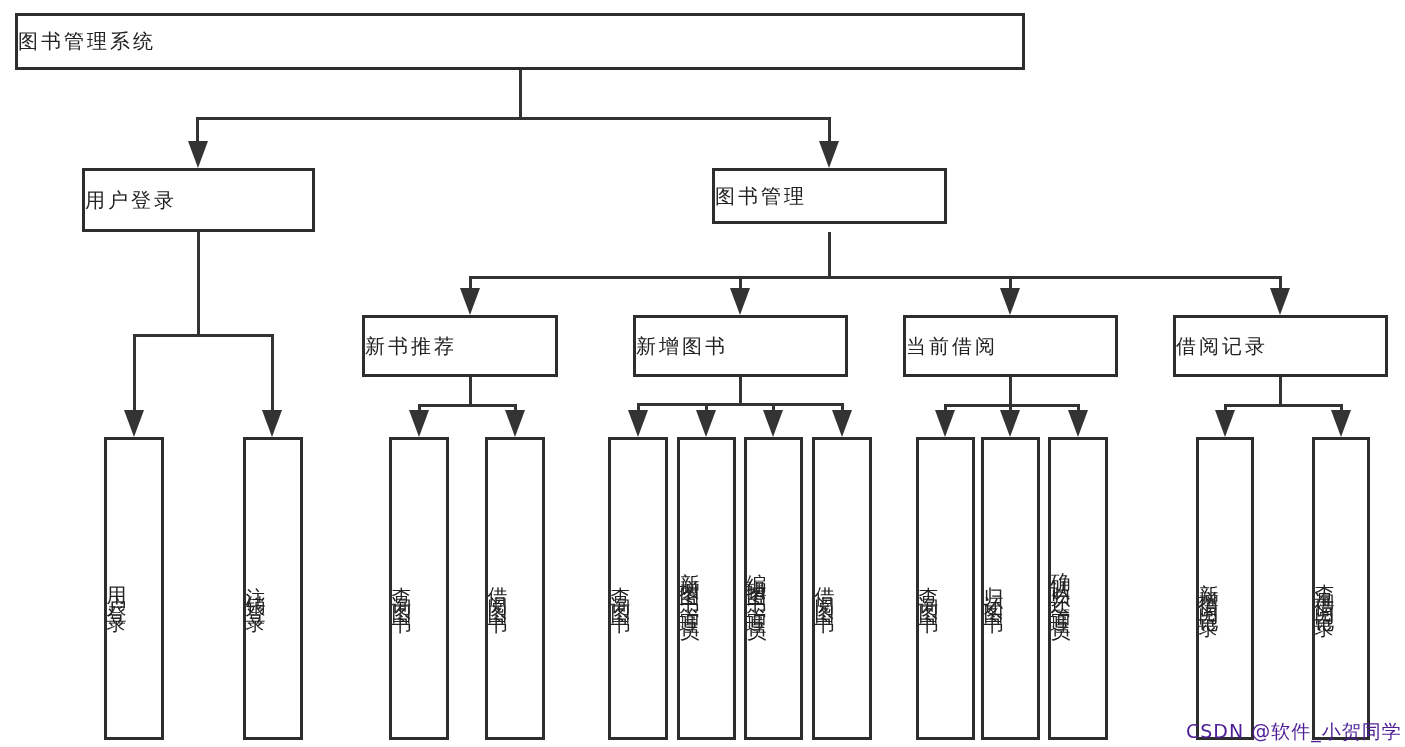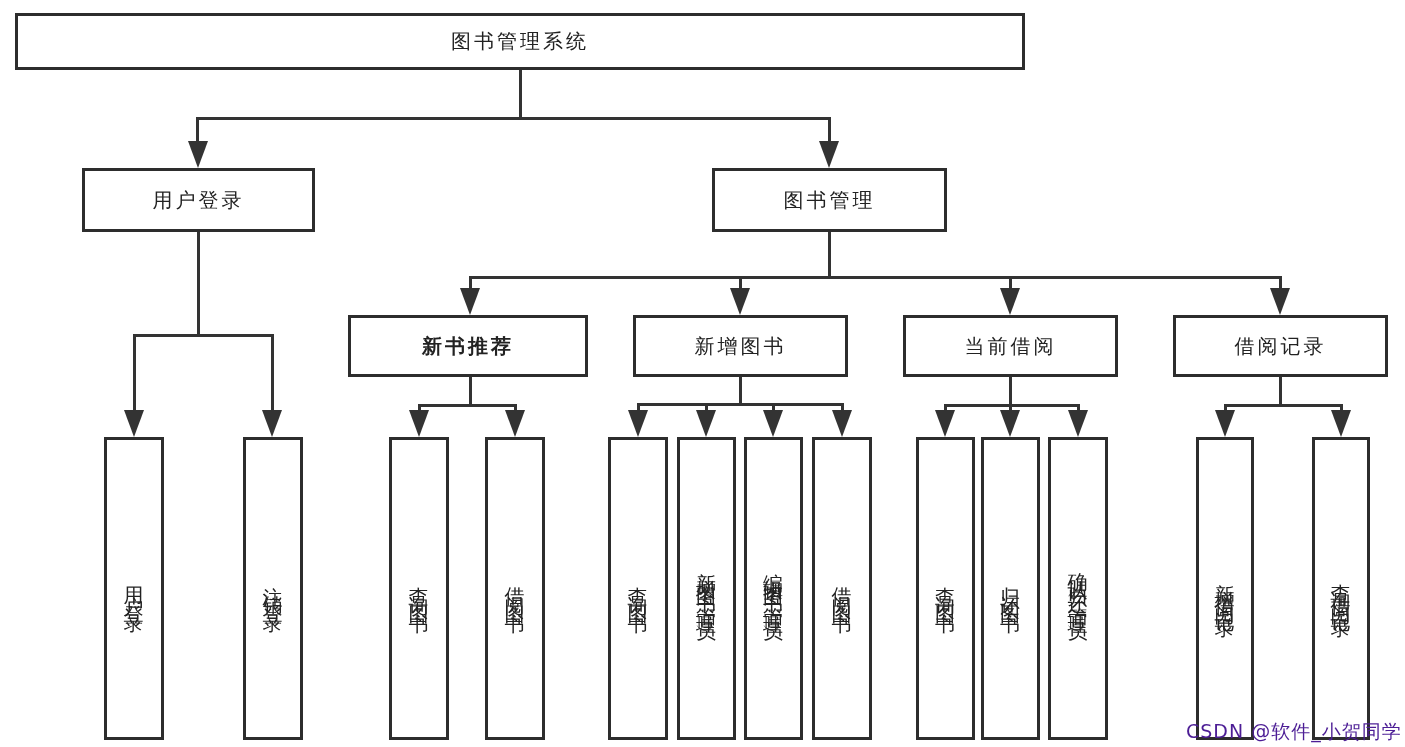--- a/index.html
+++ b/index.html
@@ -36,21 +36,21 @@
     border-top: 27px solid #333333;
   }
   
   .node {
     position: absolute;
     box-sizing: border-box;
     border: 3px solid #2d2d2d;
     background: #ffffff;
     display: flex;
     align-items: center;
-    justify-content: center;
+    justify-content: flex-start;
     color: #222222;
   }
   .node .label {
     font-size: 20px;
     letter-spacing: 3px;
     color: #222222;
     white-space: nowrap;
   }
   .leaf .label {
     writing-mode: vertical-rl;
@@ -139,25 +139,25 @@
   <div class="arrow" style="left:1215px; top:410px;"></div>
   <div class="arrow" style="left:1331px; top:410px;"></div>
 
   <div class="node" style="left:15px; top:13px; width:1010px; height:57px;">
     <span class="label">图书管理系统</span>
   </div>
 
   <div class="node" style="left:82px; top:168px; width:233px; height:64px;">
     <span class="label">用户登录</span>
   </div>
-  <div class="node" style="left:712px; top:168px; width:235px; height:64px;">
+  <div class="node" style="left:712px; top:168px; width:235px; height:56px;">
     <span class="label">图书管理</span>
   </div>
 
-  <div class="node" style="left:348px; top:315px; width:240px; height:62px;font-weight:bold;">
+  <div class="node" style="left:362px; top:315px; width:196px; height:62px;">
     <span class="label">新书推荐</span>
   </div>
   <div class="node" style="left:633px; top:315px; width:215px; height:62px;">
     <span class="label">新增图书</span>
   </div>
   <div class="node" style="left:903px; top:315px; width:215px; height:62px;">
     <span class="label">当前借阅</span>
   </div>
   <div class="node" style="left:1173px; top:315px; width:215px; height:62px;">
     <span class="label">借阅记录</span>

